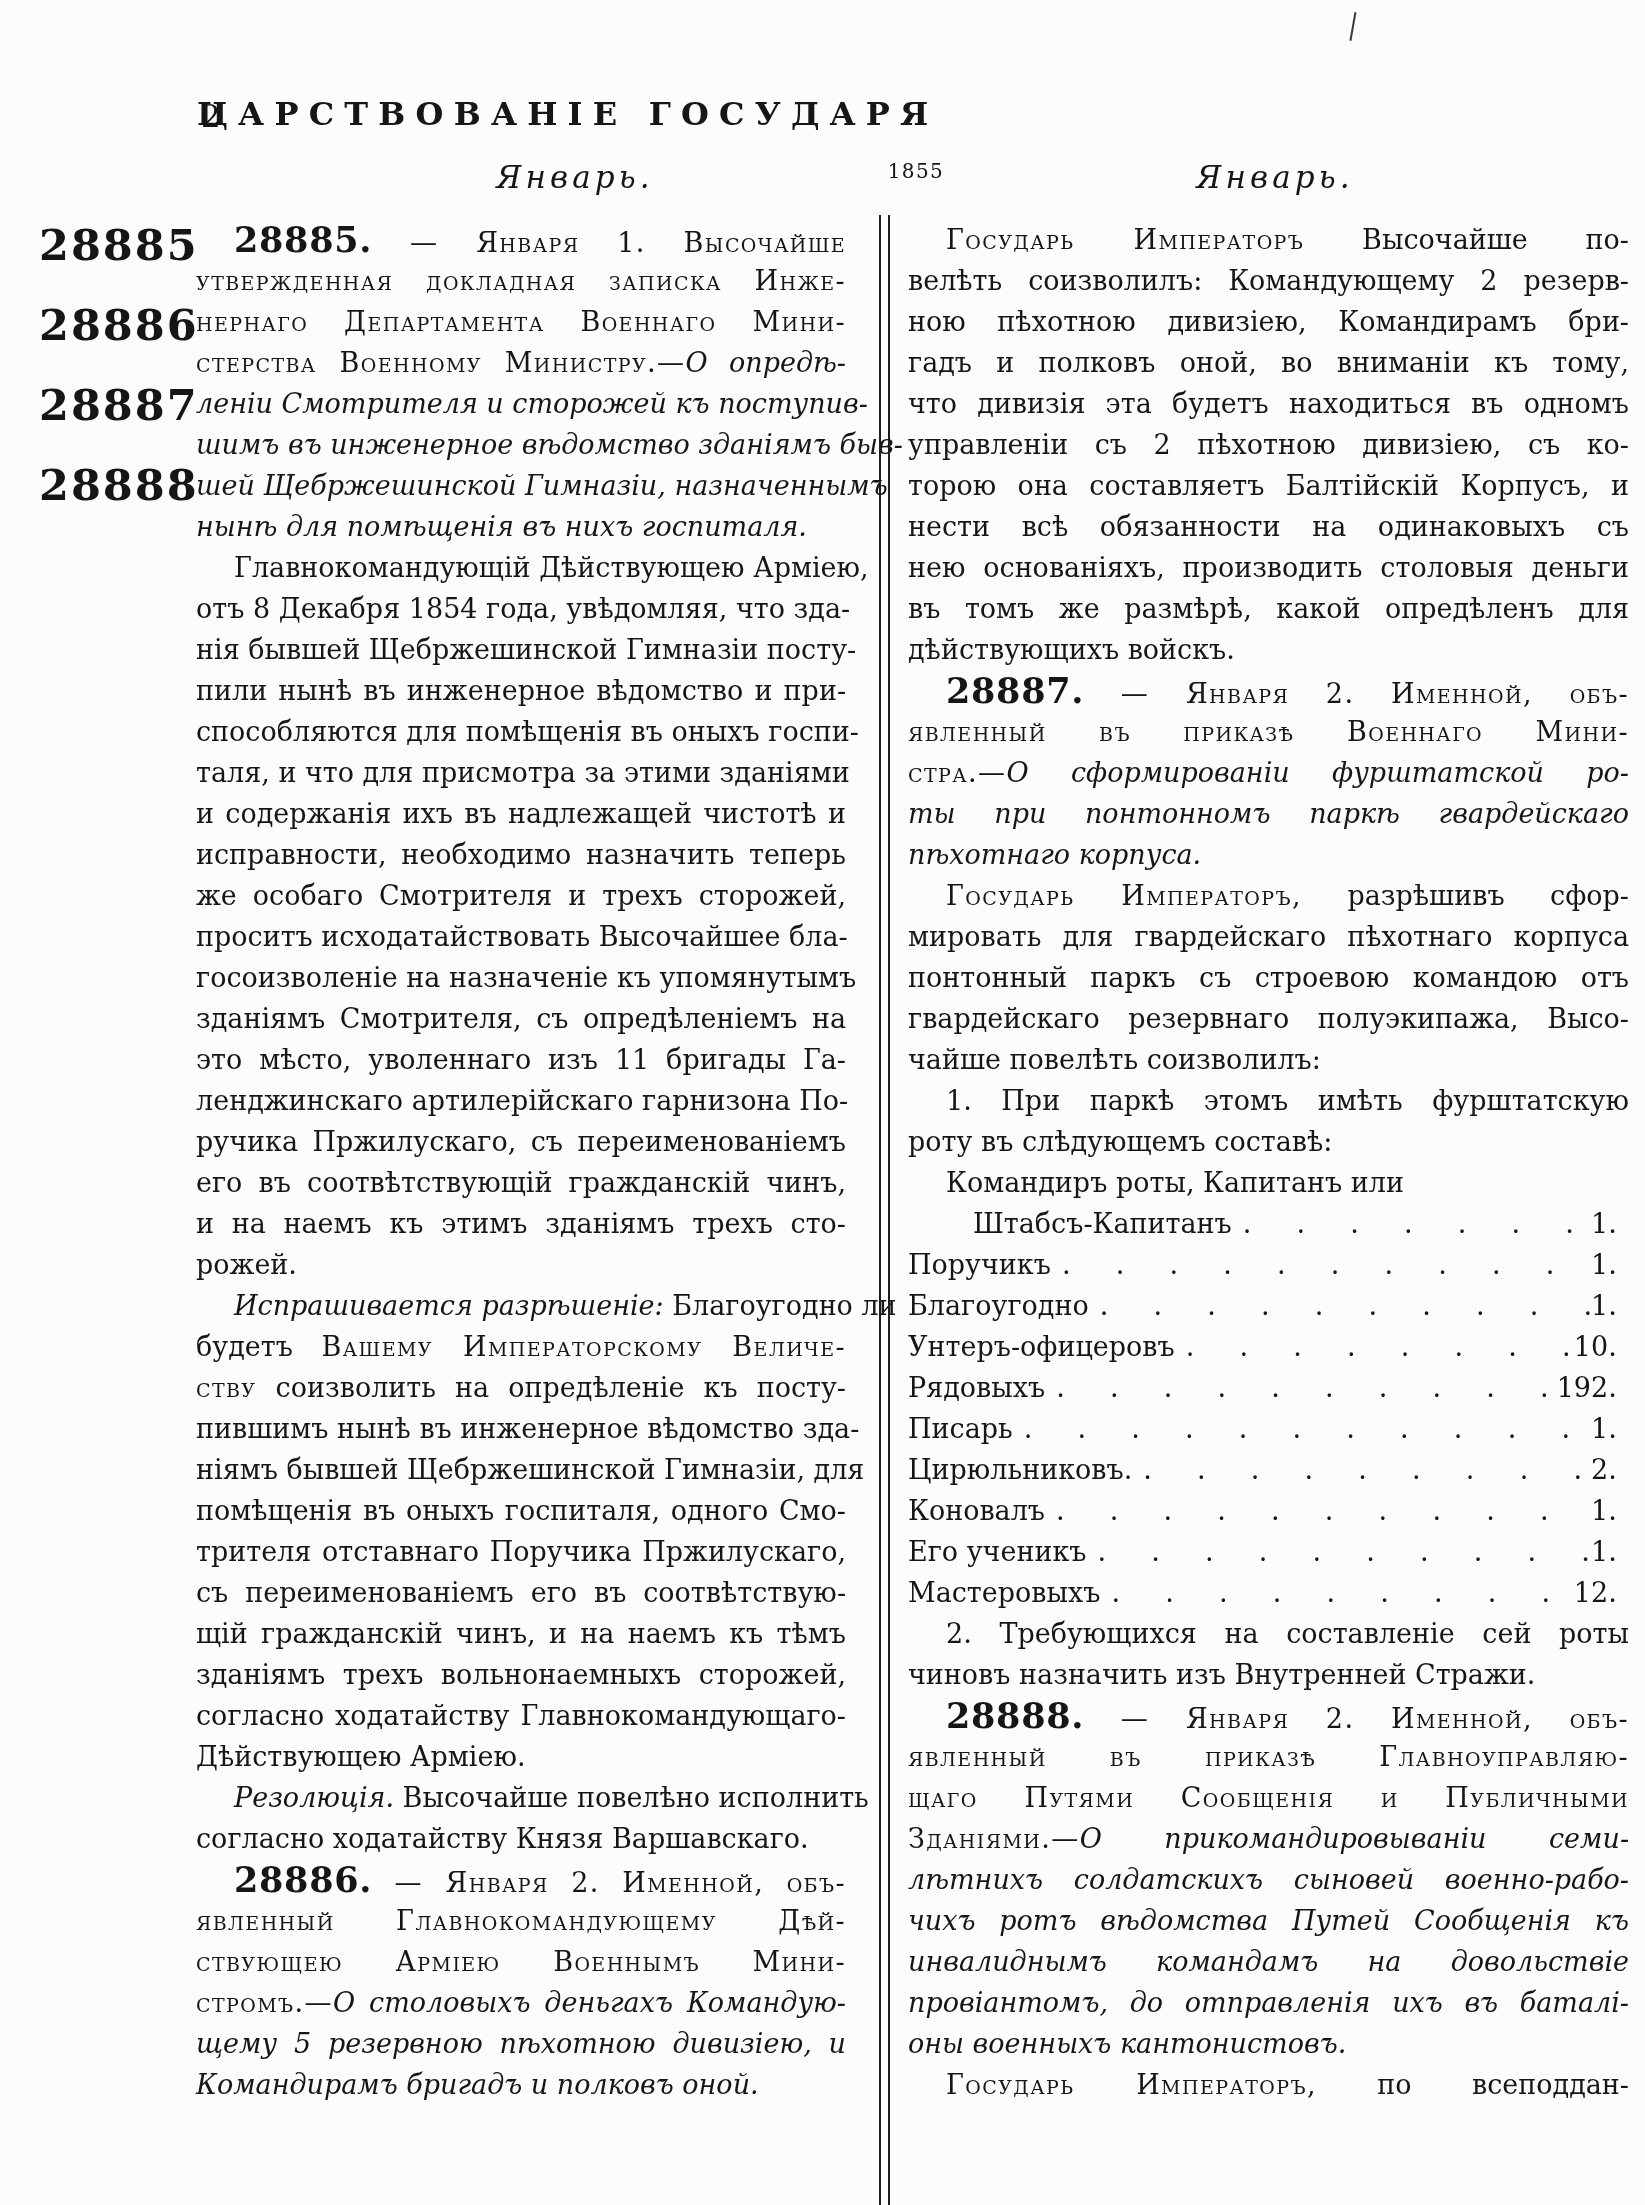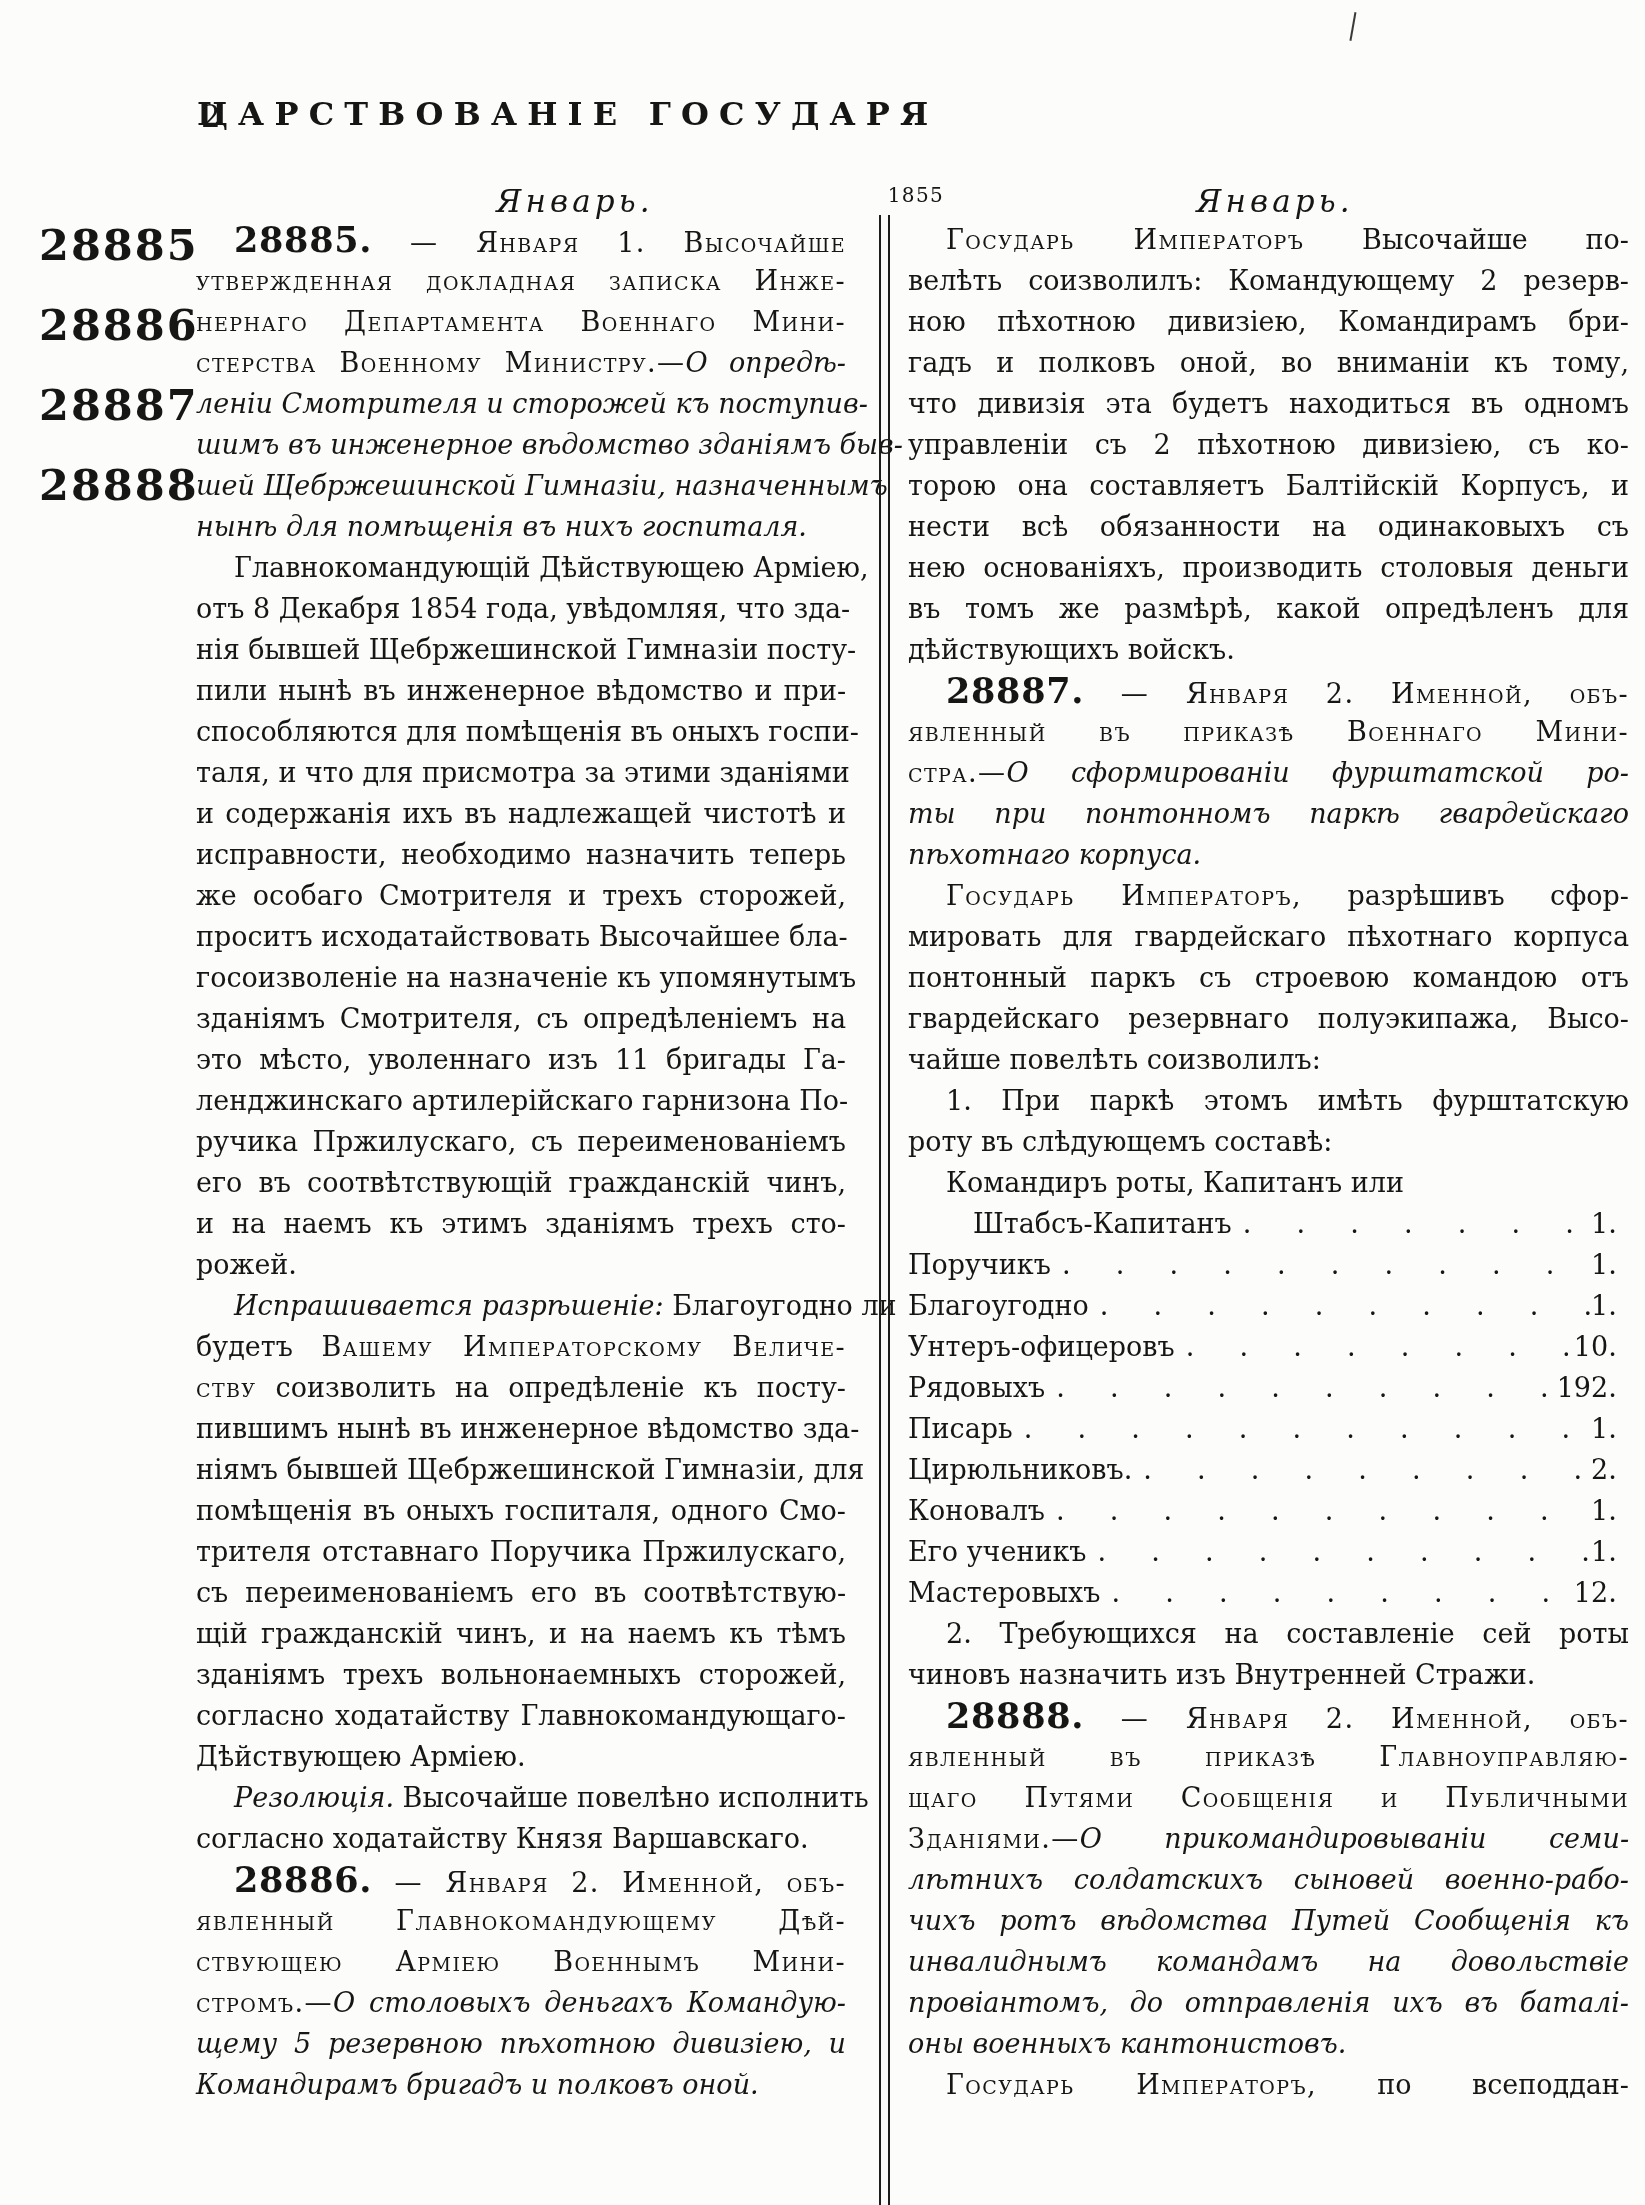--- a/index.html
+++ b/index.html
@@ -12,21 +12,21 @@
   }
   .sheet{position:absolute;inset:0;}
 
   
   .hdr-num{position:absolute;left:201px;top:98px;font-size:31px;}
   .hdr-title{
     position:absolute;left:197px;top:95px;width:1433px;
     font-size:32px;font-weight:bold;
     letter-spacing:10.2px;white-space:nowrap;
   }
-  .hdr-sub{position:absolute;top:159px;left:0;width:1388px;height:48px;font-size:31px;margin-top:24px;}
+  .hdr-sub{position:absolute;top:159px;left:0;width:1388px;height:48px;font-size:31px;}
   .hdr-sub .mon{position:absolute;font-style:italic;transform:translateX(-50%);letter-spacing:4.1px;}
   .hdr-sub .m-l{left:575px;}
   .hdr-sub .m-r{left:1275px;}
   .hdr-sub .yr{position:absolute;left:916px;transform:translateX(-50%);font-size:20px;letter-spacing:1.4px;}
 
   
   .margin-nums{position:absolute;left:39px;top:223px;display:flex;flex-direction:column;gap:36px;}
   .mnum{font-weight:bold;font-size:43px;line-height:44px;letter-spacing:2px;}
 
   

